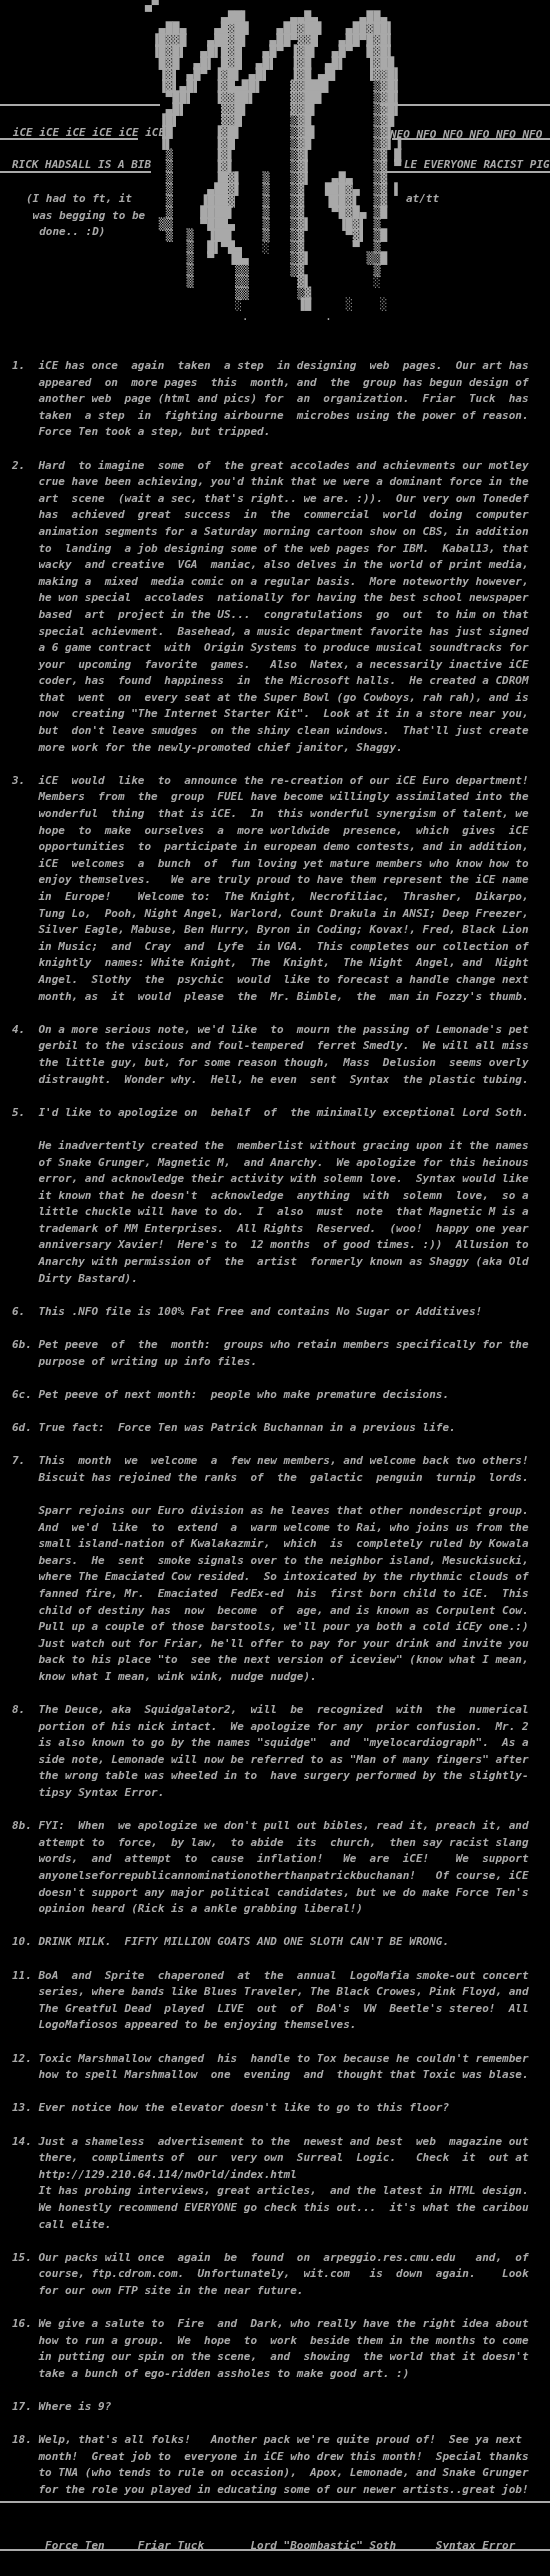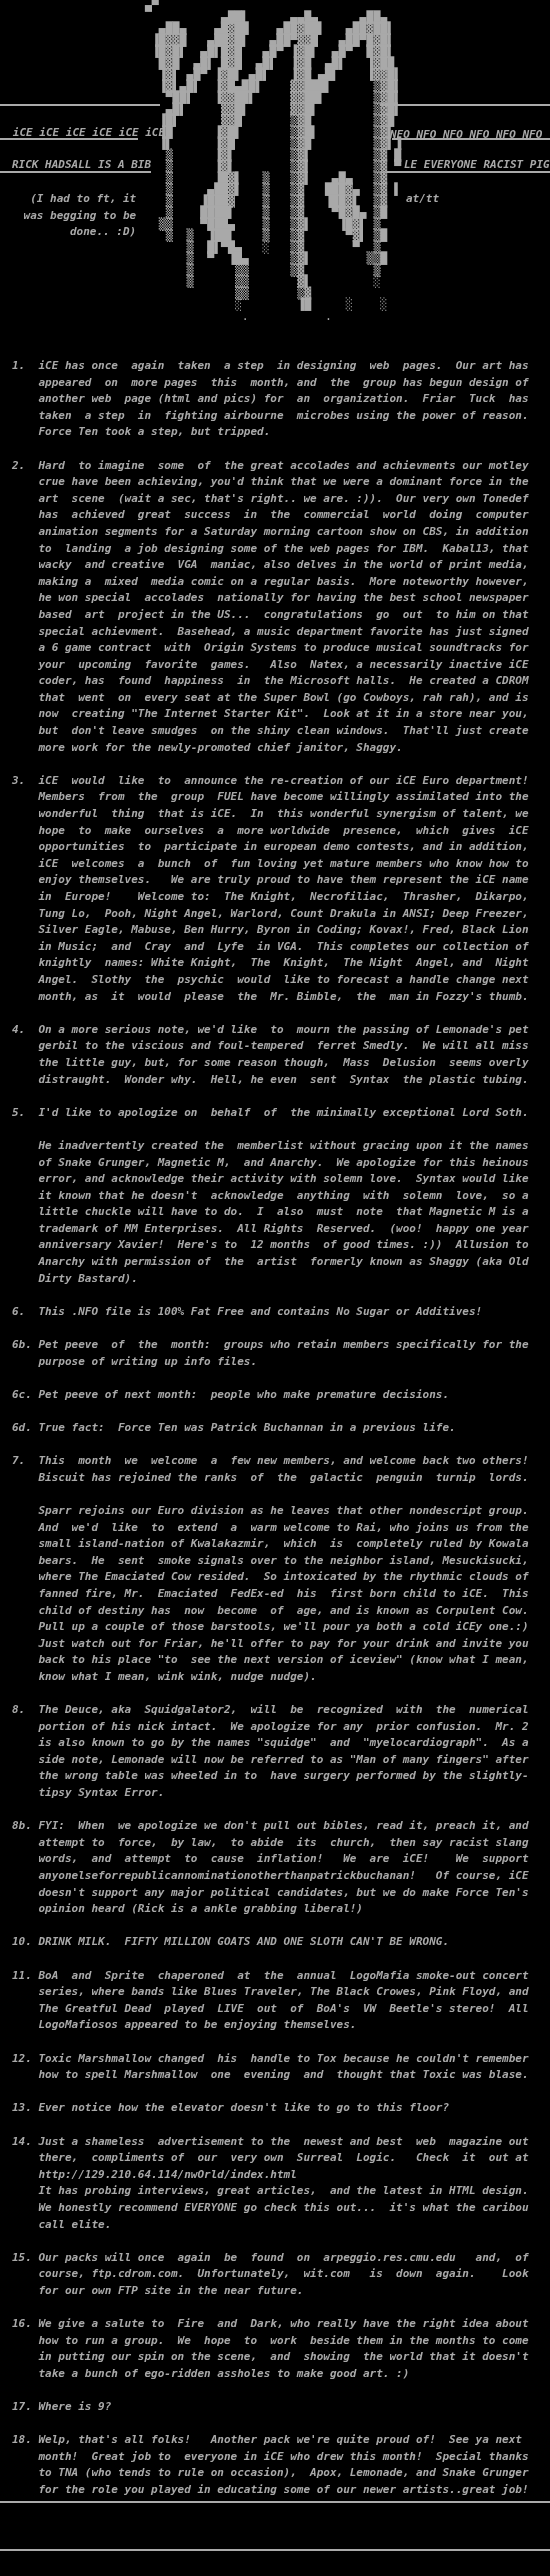--- a/index.html
+++ b/index.html
@@ -60,21 +60,21 @@
   <div class="rule" style="top:171px;left:387px;width:164px;"></div>
 
   <pre class="mono" style="left:0.8px;top:113px;">iCE iCE iCE iCE iCE iCE</pre>
 
   <pre class="mono" style="left:378px;top:115px;">NFO NFO NFO NFO NFO NFO</pre>
 
   <pre class="mono" style="left:0;top:145px;">RICK HADSALL IS A BIB</pre>
 
   <pre class="mono" style="left:392px;top:145px;">LE EVERYONE RACIST PIG</pre>
 
-  <pre class="mono" style="left:5px;top:179px;text-align:right;">(I had to ft, it
+  <pre class="mono" style="left:14px;top:179px;">(I had to ft, it
  was begging to be
   done.. :D)</pre>
 
   <pre class="mono" style="left:394px;top:179px;">at/tt</pre>
 
   <pre class="mono" style="left:0;top:346px;">1.  iCE has once  again  taken  a step  in designing  web  pages.  Our art has
     appeared  on  more pages  this  month, and  the  group has begun design of
     another web  page (html and pics) for  an  organization.  Friar  Tuck  has
     taken  a step  in  fighting airbourne  microbes using the power of reason.
     Force Ten took a step, but tripped.
@@ -198,17 +198,18 @@
 
 17. Where is 9?
 
 18. Welp, that's all folks!   Another pack we're quite proud of!  See ya next
     month!  Great job to  everyone in iCE who drew this month!  Special thanks
     to TNA (who tends to rule on occasion),  Apox, Lemonade, and Snake Grunger
     for the role you played in educating some of our newer artists..great job!</pre>
 
   <div class="rule" style="top:2501px;left:0;width:551px;"></div>
 
+  <pre class="mono" style="left:0;top:2526px;">     Force Ten     Friar Tuck       Lord "Boombastic" Soth      Syntax Error</pre>
 
   <div class="rule" style="top:2549px;left:0;width:551px;"></div>
 
 </div>
 
 
 </body></html>

